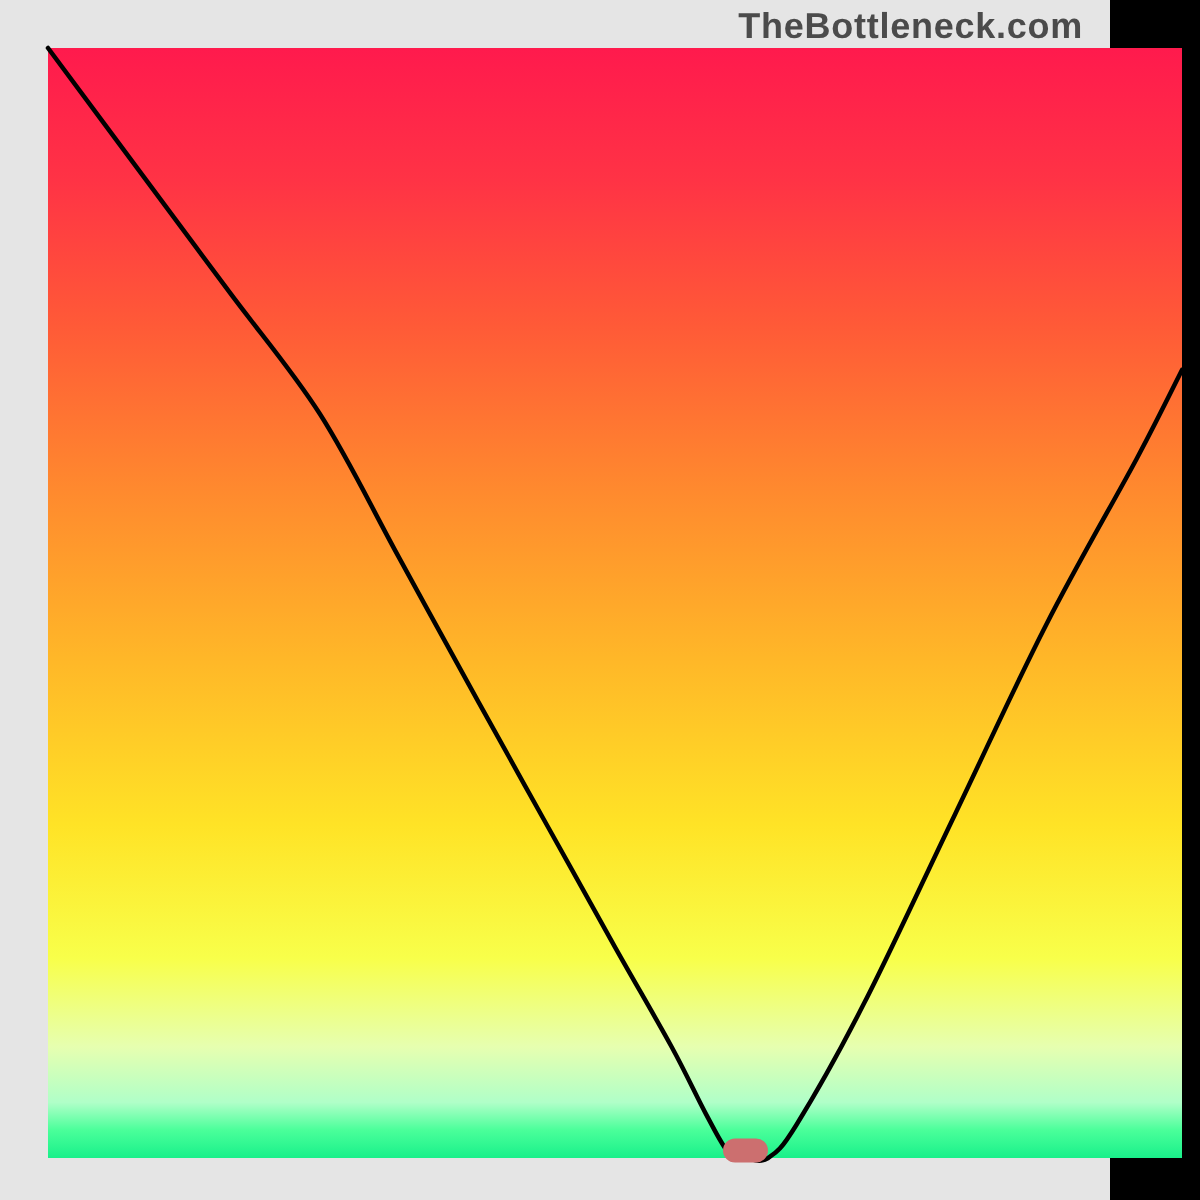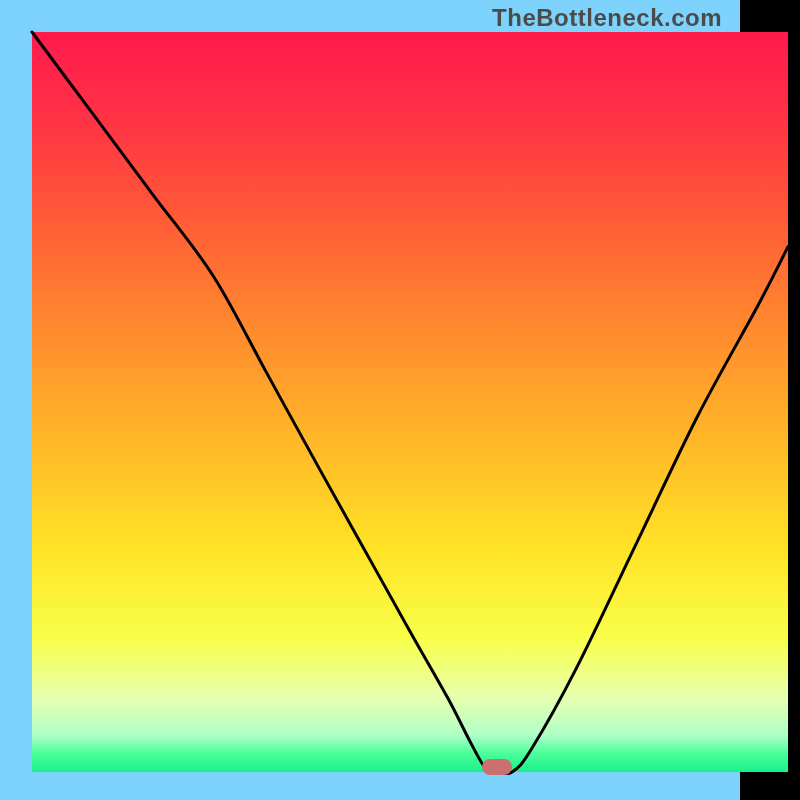--- a/index.html
+++ b/index.html
@@ -8,21 +8,21 @@
     width: 800px;
     height: 800px;
     background: #000000;
     overflow: hidden;
     font-family: Arial, Helvetica, sans-serif;
   }
   .frame {
     position: relative;
     width: 740px;
     height: 800px;
-    background: #7dd3fc;
+    background: #e5e5e5;
   }
   .watermark {
     position: absolute;
     top: 4px;
     right: 18px;
     color: #4b4b4b;
     font-size: 24px;
     font-weight: 600;
     letter-spacing: 0.5px;
     font-family: Arial, Helvetica, sans-serif;

